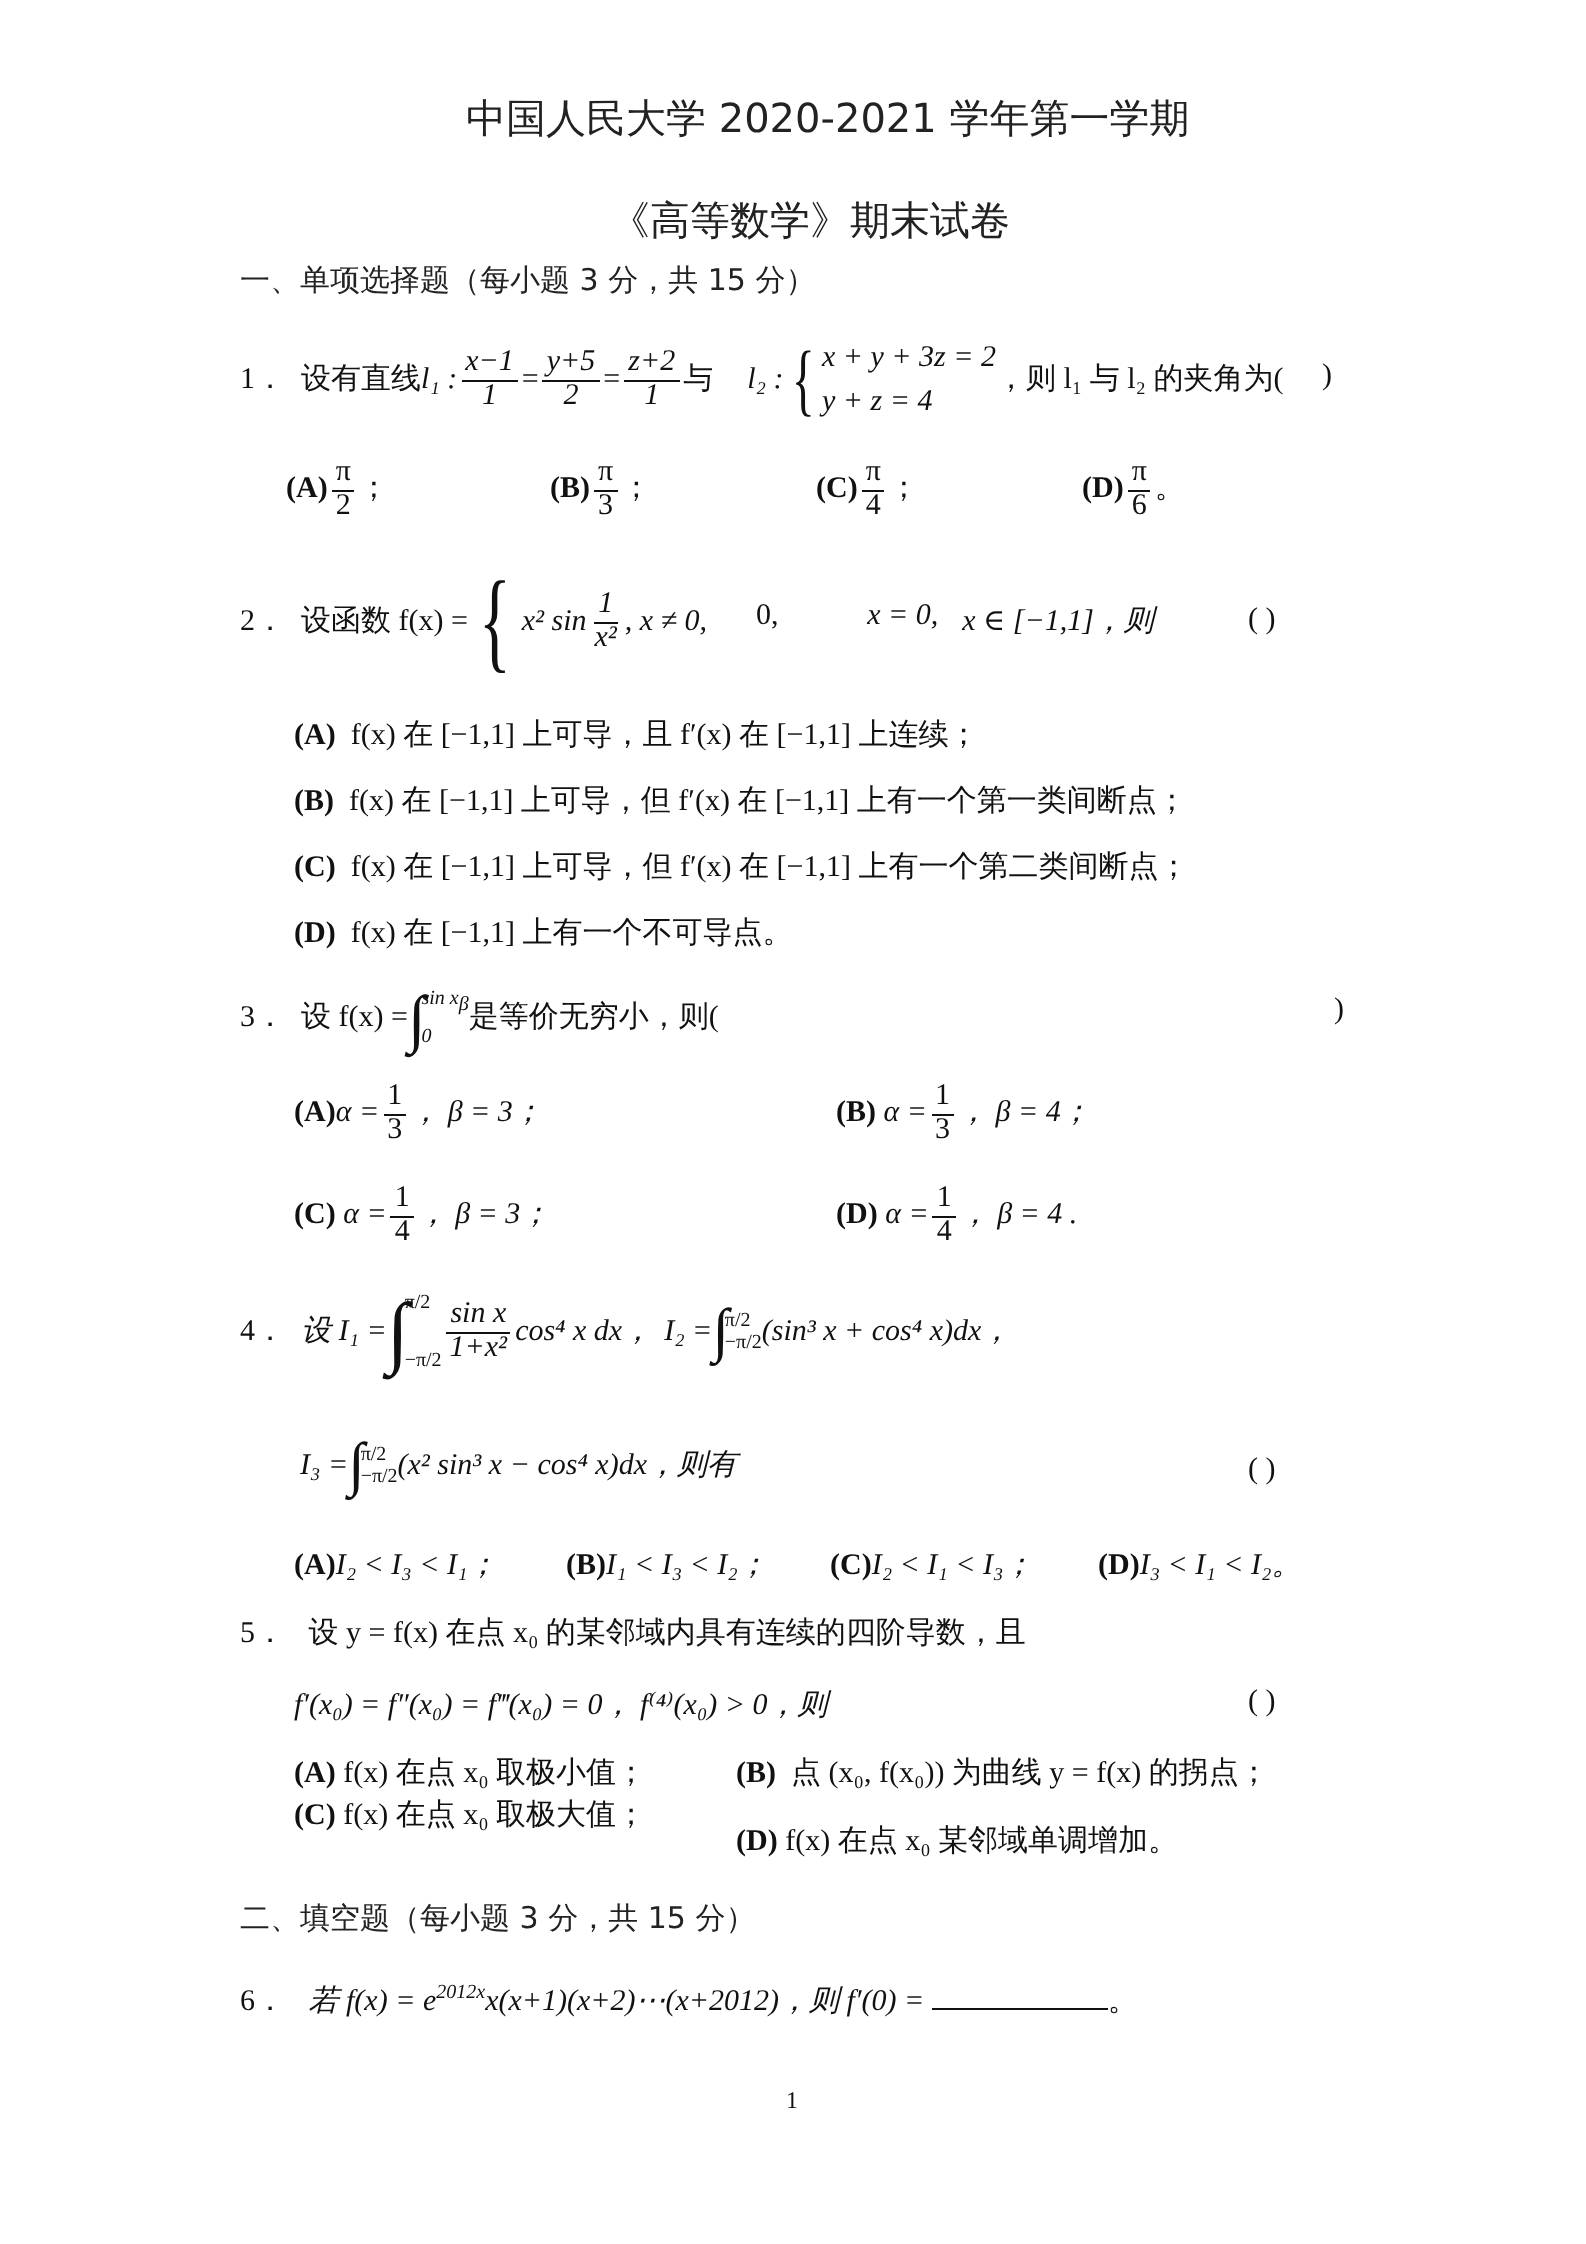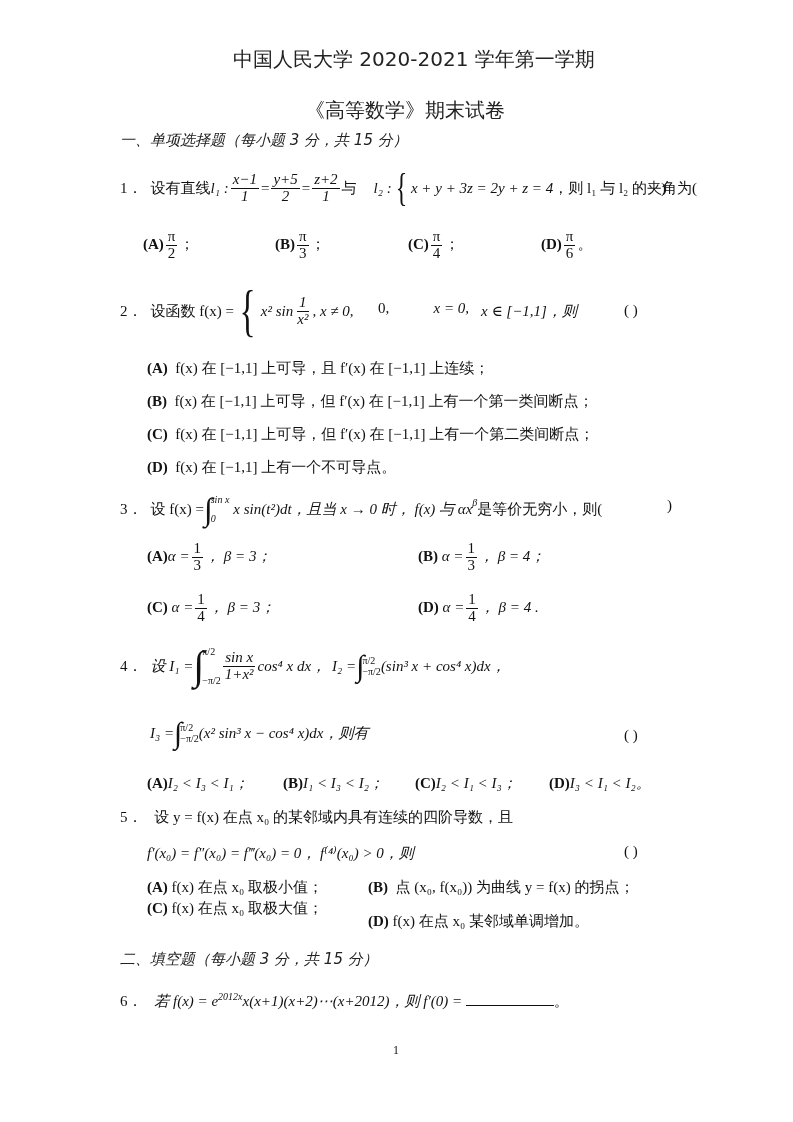--- a/index.html
+++ b/index.html
@@ -3,29 +3,29 @@
 <meta charset="utf-8">
 <style>
   html, body { margin: 0; padding: 0; background: #ffffff; }
   body {
     width: 793px; height: 1122px; position: relative; overflow: hidden;
     font-family: "Liberation Serif", "DejaVu Serif", serif;
     color: #111;
   }
   .abs { position: absolute; white-space: nowrap; }
   .title { font-family: "DejaVu Sans", "Liberation Sans", sans-serif; font-size: 20px; color: #222; }
-  .section { font-family: "DejaVu Sans", "Liberation Sans", sans-serif; font-size: 15px; color: #222; font-style: italic; }
+  .section { font-family: "DejaVu Sans", "Liberation Sans", sans-serif; font-size: 15px; color: #222; }
   .q { font-size: 15px; line-height: 20px; }
   i, .it { font-style: italic; }
   .opt-label { font-weight: bold; }
   .frac { display: inline-flex; flex-direction: column; align-items: center; vertical-align: middle; margin: 0 2px; line-height: 1.05; }
   .frac .num { padding: 0 2px; border-bottom: 1px solid #111; }
   .frac .den { padding: 0 2px; }
   .brace { display: inline-block; font-size: 40px; line-height: 40px; vertical-align: middle; font-weight: 100; transform: scaleX(0.6); }
-  .cases { display: inline-flex; flex-direction: row; vertical-align: middle; line-height: 22px; }
+  .cases { display: inline-flex; flex-direction: column; vertical-align: middle; line-height: 22px; }
   .int { font-size: 32px; vertical-align: middle; line-height: 1; }
   .limits { display: inline-flex; flex-direction: column; vertical-align: middle; font-size: 10px; line-height: 1.1; margin-left: -2px; }
   sup, sub { font-size: 10px; }
   .blank { display: inline-block; width: 88px; border-bottom: 1px solid #111; height: 14px; vertical-align: baseline; }
   .paren { position: absolute; font-size: 15px; }
   .pageno { font-size: 12px; }
 </style>
 </head>
 <body>
 
@@ -116,21 +116,20 @@
 <div class="abs q" style="left:147px; top:457px;"><span class="opt-label">(D)</span>&nbsp;&nbsp;<span>f(x) 在 [−1,1] 上有一个不可导点。</span></div>
 
 <div class="abs q" style="left:120px; top:493px; display:flex; align-items:center;">
   <span>3．</span>
   <span style="margin-left:8px">设 f(x) =</span>
   <span class="int">∫</span>
   <span class="limits it">
       <span>sin x</span>
       <span style="margin-top:8px">0</span>
     </span>
-  <span class="it" style="margin-left:4px">x sin(t²)dt，且当 x → 0 时， f(x) 与 αx</span>
     <sup class="it" style="align-self:flex-start">β</sup>
   <span>是等价无穷小，则(</span>
 </div>
 <div class="paren" style="left:667px; top:497px;">)</div>
 
 <div class="abs q" style="left:147px; top:541px;"><span class="opt-label">(A)</span><span class="it">α =</span><span class="frac">
       <span class="num">1</span>
       <span class="den">3</span>
     </span><span class="it">，  β = 3；</span></div>
 <div class="abs q" style="left:418px; top:541px;"><span class="opt-label">(B)</span>&nbsp;<span class="it">α =</span><span class="frac">

